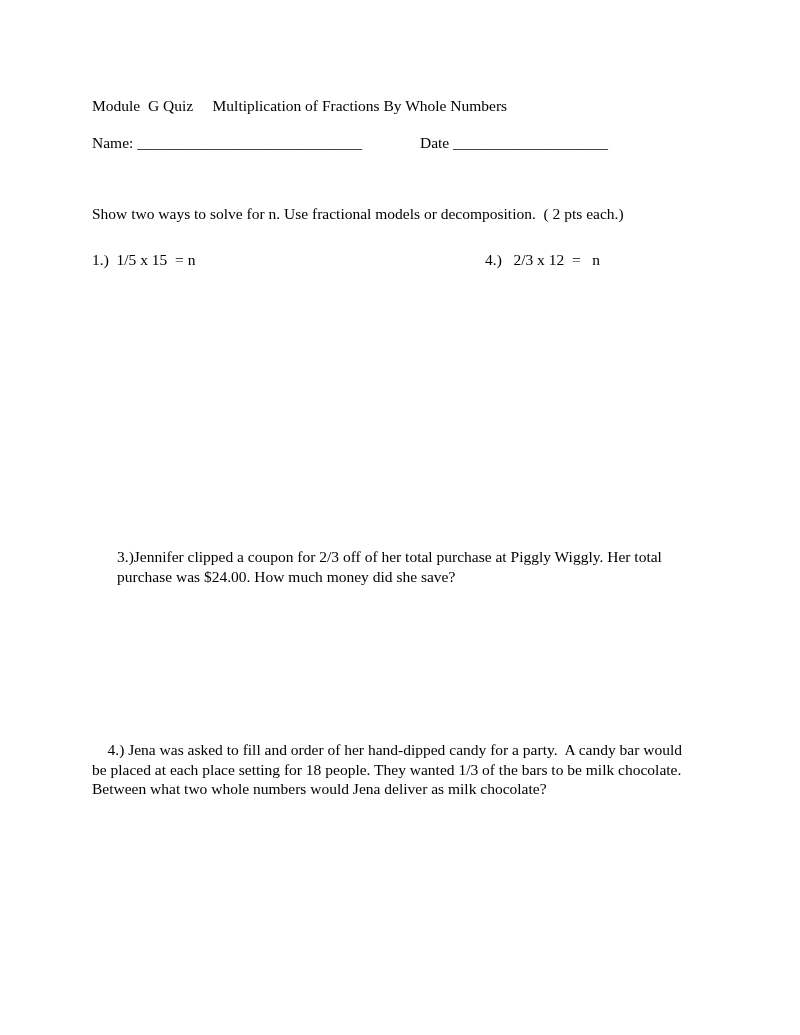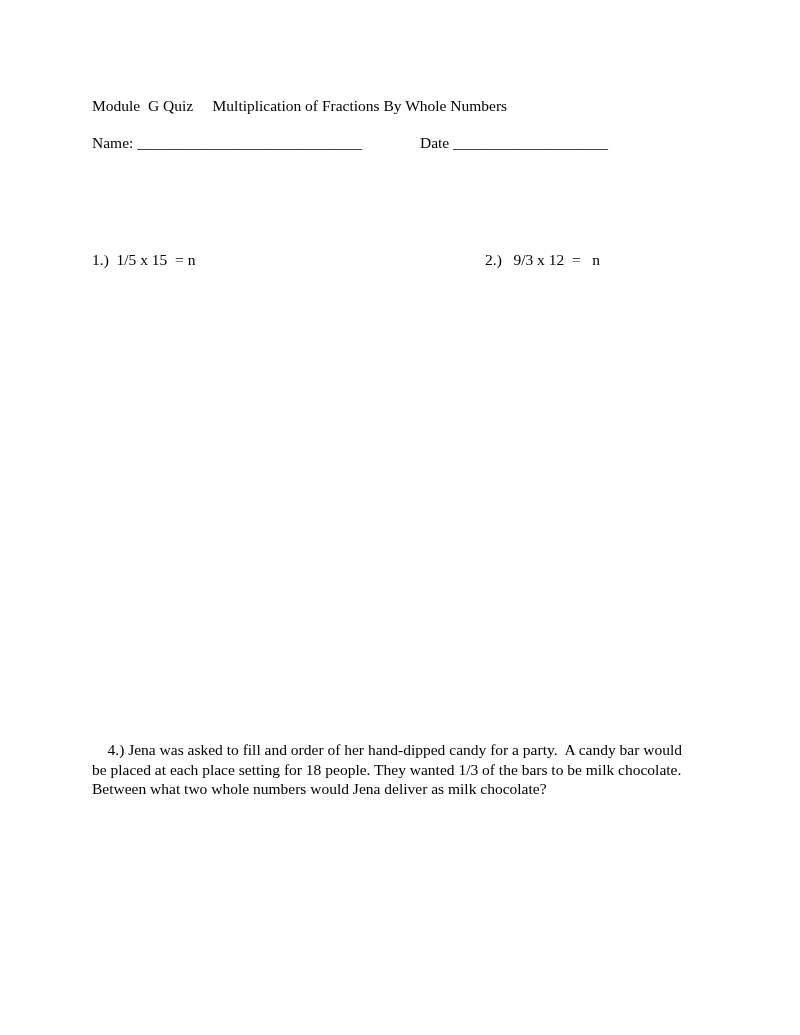--- a/index.html
+++ b/index.html
@@ -39,22 +39,25 @@
 </style>
 </head>
 <body>
 
 <div class="page">
 
   <div class="abs" style="top:96px">Module  G Quiz     Multiplication of Fractions By Whole Numbers</div>
 
   <div class="abs" style="top:133px"><span>Name: </span><span>_____________________________</span><span class="date-gap">Date </span><span>____________________</span></div>
 
+  <div class="abs" style="top:204px">Show two ways to solve for n. Use fractional models or decomposition.  ( 2 pts each.)</div>
 
-  <div class="abs" style="top:250px"><span>1.)  1/5 x 15  = n</span><span class="problem-2-pos">2.)   9/3 x 12  =   n</span></div>
+  <div class="abs" style="top:250px"><span>1.)  1/5 x 15  = n</span><span class="problem-2-pos">4.)   2/3 x 12  =   n</span></div>
 
 
+  <div class="abs" style="top:547px; left:117px">3.)Jennifer clipped a coupon for 2/3 off of her total purchase at Piggly Wiggly. Her total
+purchase was $24.00. How much money did she save?</div>
 
   <div class="abs" style="top:740px">    4.) Jena was asked to fill and order of her hand-dipped candy for a party.  A candy bar would
 be placed at each place setting for 18 people. They wanted 1/3 of the bars to be milk chocolate.
 Between what two whole numbers would Jena deliver as milk chocolate?</div>
 
 </div>
 
 </body></html>

